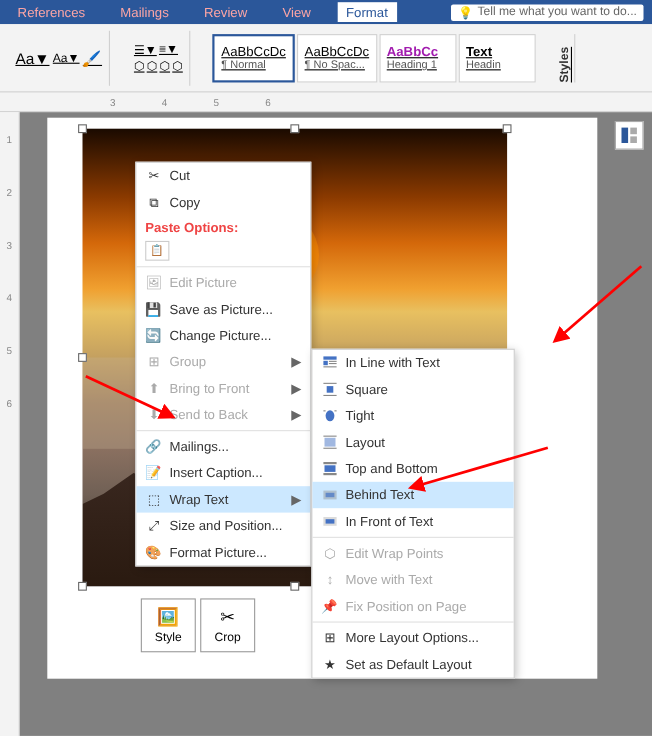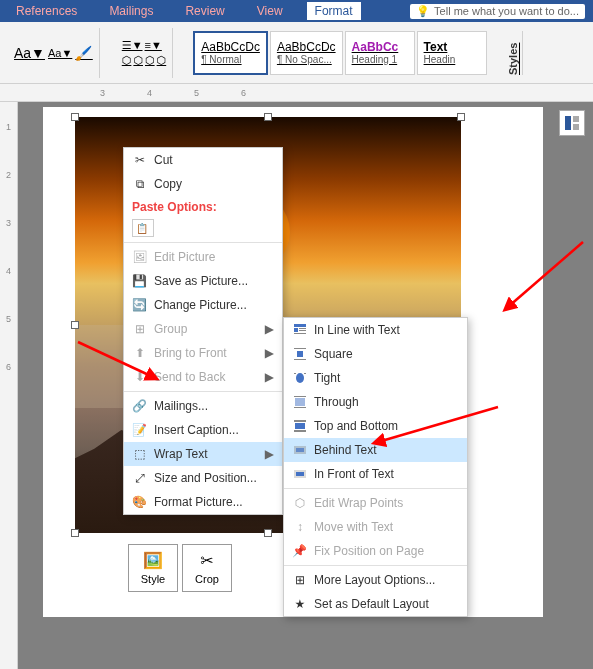--- a/index.html
+++ b/index.html
@@ -510,21 +510,21 @@
         <span>Tight</span>
       </div>
       <div class="ctx-item">
         <div class="icon-box">
           <svg width="14" height="14" viewBox="0 0 14 14">
               <rect x="2" y="3" width="10" height="8" fill="#4472c4" opacity="0.5"></rect>
               <rect x="1" y="1" width="12" height="1" fill="#888"></rect>
               <rect x="1" y="12" width="12" height="1" fill="#888"></rect>
             </svg>
         </div>
-        <span>Through</span>
+        <span>Layout</span>
       </div>
       <div class="ctx-item">
         <div class="icon-box">
           <svg width="14" height="14" viewBox="0 0 14 14">
               <rect x="2" y="4" width="10" height="6" fill="#4472c4"></rect>
               <rect x="1" y="1" width="12" height="2" fill="#888"></rect>
               <rect x="1" y="11" width="12" height="2" fill="#888"></rect>
             </svg>
         </div>
         <span>Top and Bottom</span>

